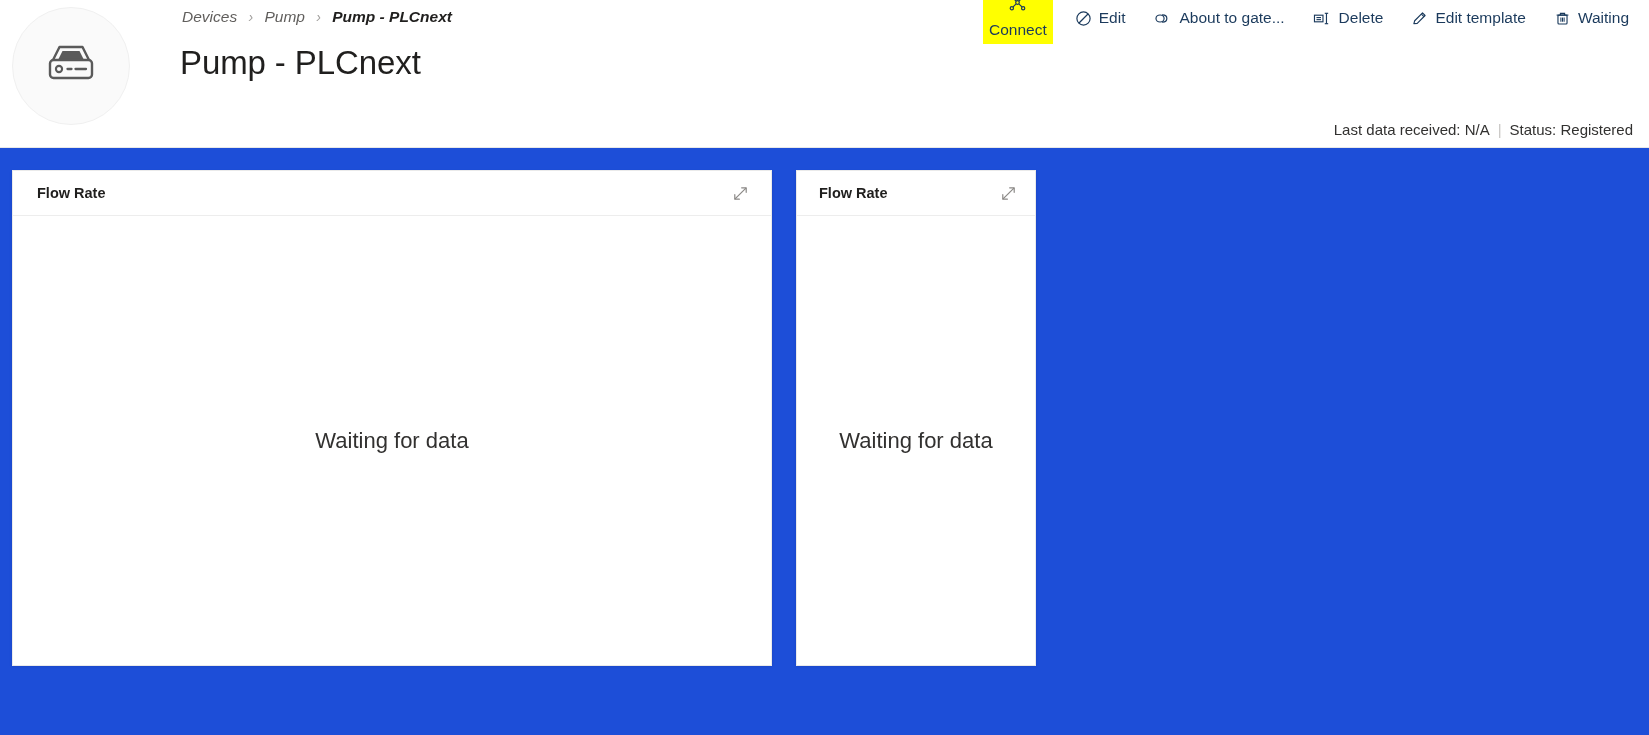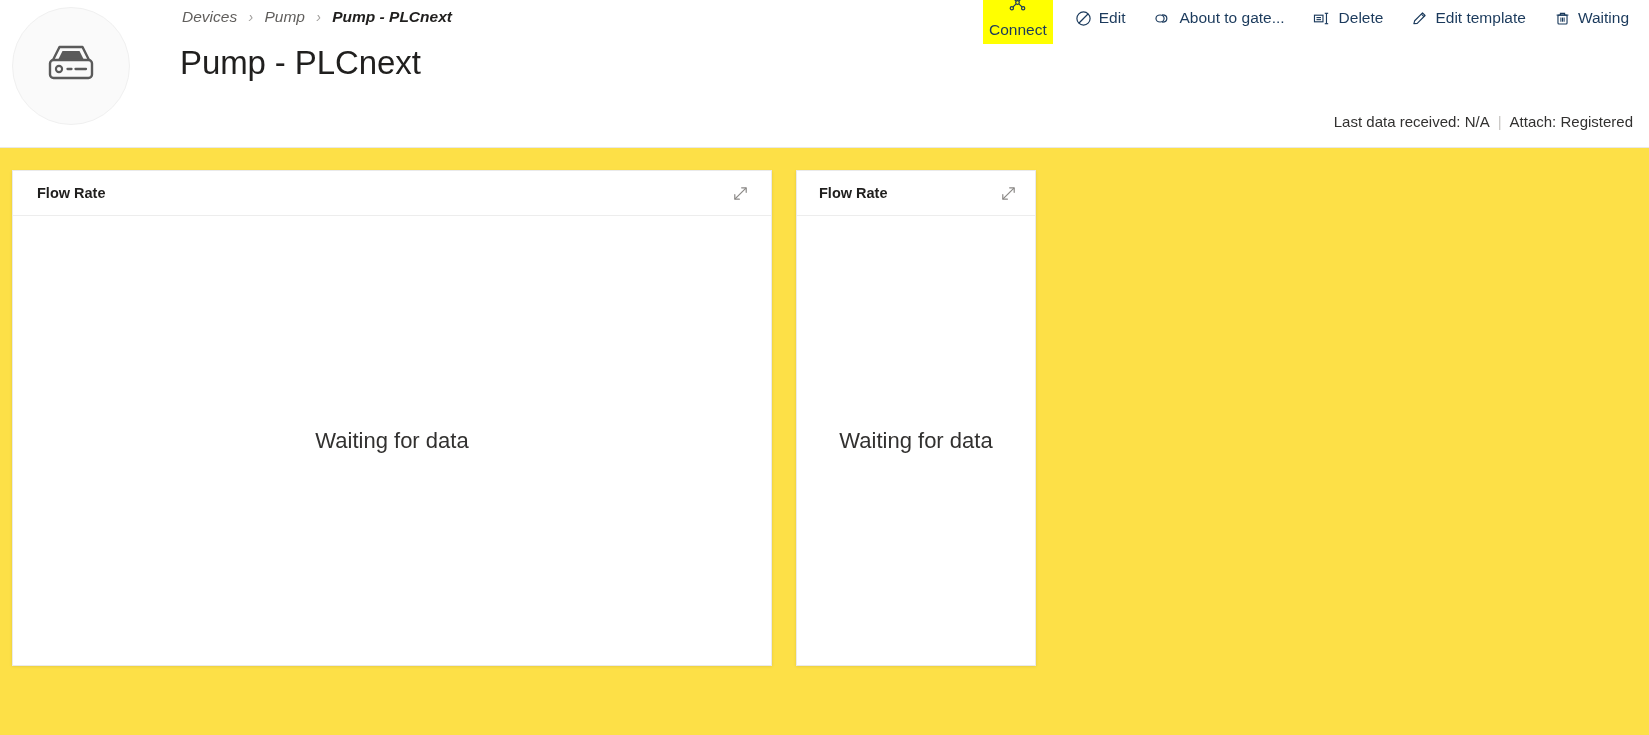--- a/index.html
+++ b/index.html
@@ -134,38 +134,38 @@
   .tool-btn:first-child { margin-left: 4px; flex-direction: column; }
   .tool-btn.highlight {
     background: #ffff00;
   }
   .tool-btn svg { display: block; flex: 0 0 auto; }
 
   
   .status-line {
     position: absolute;
     right: 16px;
-    top: 113px;
+    top: 121px;
     font-size: 15px;
     color: #323130;
     white-space: nowrap;
     display: flex;
     align-items: center;
   }
   .status-line .divider {
     color: #c8c6c4;
     padding: 0 8px;
   }
 
   
   .main {
     position: relative;
     width: 100%;
     height: 587px;
-    background: #fde047;
+    background: #1d4ed8;
     padding: 22px 0 0 12px;
     display: flex;
     align-items: flex-start;
     gap: 24px;
   }
 
   .card {
     background: #ffffff;
     border: 1px solid #eaeaea;
     box-shadow: 0 1.2px 3px rgba(0,0,0,0.10), 0 0.2px 1px rgba(0,0,0,0.07);
@@ -318,21 +318,21 @@
         </svg>
       </span>
       <span>Waiting</span>
     </button>
 
   </div>
 
   <div class="status-line">
     <span>Last data received: N/A</span>
     <span class="divider">|</span>
-    <span>Attach: Registered</span>
+    <span>Status: Registered</span>
   </div>
 
 </div>
 
 <div class="main">
 
   <div class="card card-wide">
     <div class="card-header">
       <span class="card-title">Flow Rate</span>
       <span class="expand-btn">

